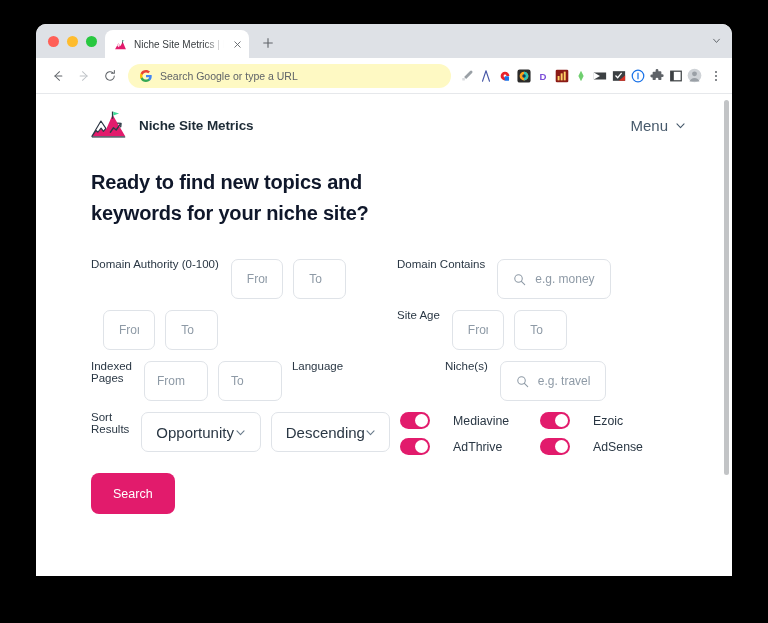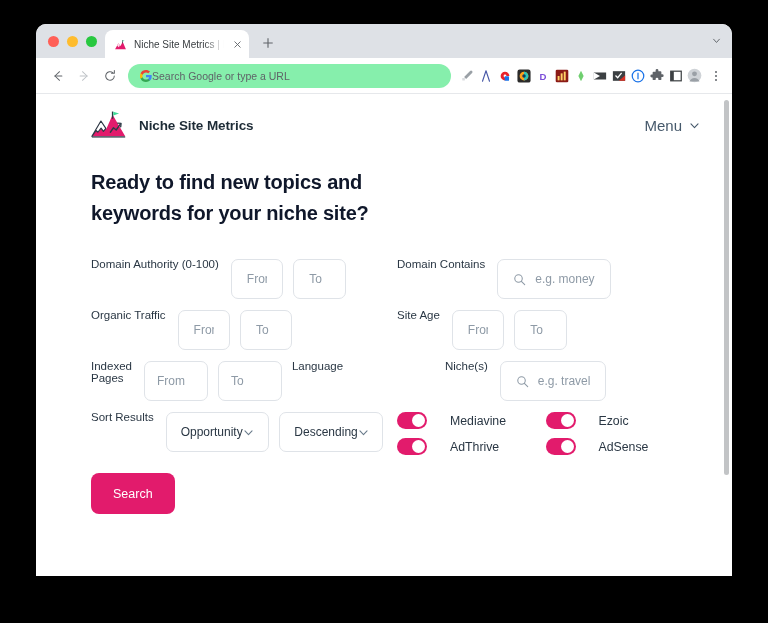--- a/index.html
+++ b/index.html
@@ -86,23 +86,24 @@
   }
   .nav-btn {
     width: 24px; height: 24px;
     display: flex; align-items: center; justify-content: center;
     color: #5f6368;
   }
   .nav-btn.disabled { color: #bdc1c6; }
   .omnibox {
     flex: 1 1 auto;
     height: 24px;
-    background: #86efac;
+    background: #fef9c3;
     border-radius: 13px;
     display: flex; align-items: center;
+    gap: 8px;
     padding: 0 12px;
     margin: 0 6px 0 4px;
     min-width: 0;
   }
   .omnibox-text {
     font-size: 10.5px; color: #5f6368;
     white-space: nowrap; overflow: hidden;
   }
   .ext-icons { display: flex; align-items: center; gap: 4px; }
   .ext { width: 15px; height: 15px; display:flex; align-items:center; justify-content:center; }
@@ -115,21 +116,21 @@
 
   
   .viewport {
     position: relative;
     height: calc(552px - 34px - 36px);
     background: #ffffff;
     overflow: hidden;
   }
   .page {
     position: absolute;
-    left: 0; top: 0; right: 0;
+    left: 0; top: 0; right: 14px;
     padding: 0 0 0 0;
   }
   .page-scrollbar {
     position: absolute;
     right: 3px; top: 6px;
     width: 5px; height: 375px;
     background: #c2c4c6;
     border-radius: 3px;
   }
 
@@ -211,21 +212,21 @@
   .select {
     height: 40px;
     border: 1px solid #dfe3e8;
     border-radius: 7px;
     background: #fff;
     display: flex; align-items: center;
     padding: 0 14px;
     flex: 1 1 0;
     min-width: 0;
   }
-  .select-value { font-size: 12px; color: #2a3744; }
+  .select-value { font-size: 15px; color: #2a3744; }
   .select .chev { margin-left: auto; color: #6b7c8c; }
 
   
   .adnets { display: flex; flex-wrap: wrap; row-gap: 9px; }
   .adnet-item {
     display: flex; align-items: center; gap: 23px;
     flex: 0 0 50%;
   }
   .toggle {
     width: 30px; height: 17px;
@@ -483,21 +484,20 @@
                   </svg>
                 </span>
                 <span class="ph">e.g. money</span>
               </div>
             </div>
           </div>
         </div>
 
         <div class="form-row">
           <div class="col col-left">
-            <span class="field-label">Organic Traffic</span>
             <div class="inputs">
               <div class="inp">
                 <span class="ph">From</span>
               </div>
               <div class="inp">
                 <span class="ph">To</span>
               </div>
             </div>
           </div>
           <div class="col col-right">

